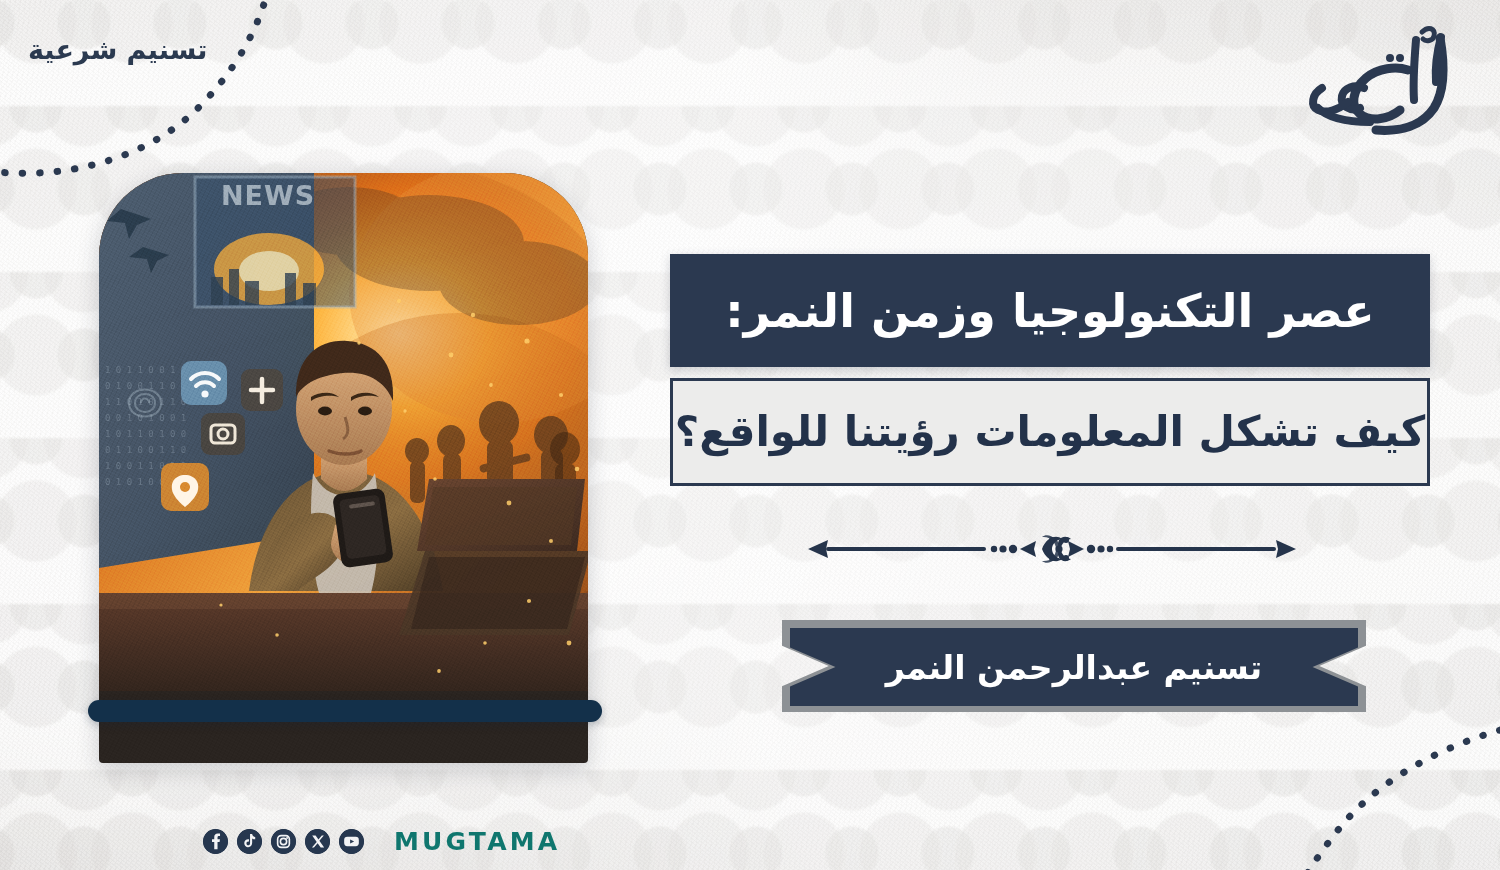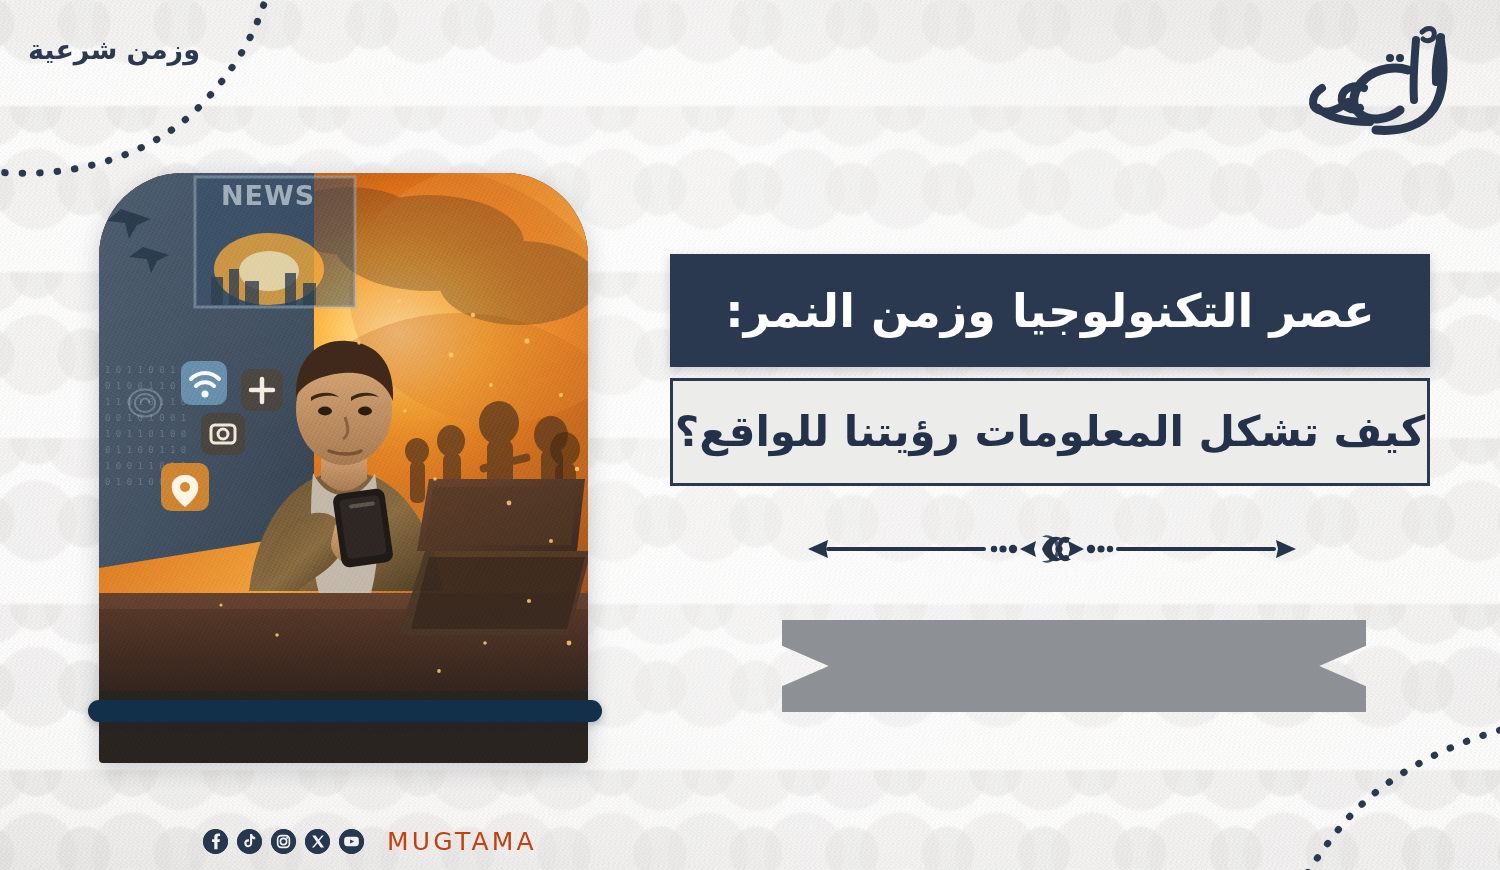--- a/index.html
+++ b/index.html
@@ -140,43 +140,43 @@
   
   .footer{
     position:absolute;left:203px;top:827px;
     display:flex;align-items:center;gap:9px;
   }
   .sicon{
     width:25px;height:25px;border-radius:50%;
     background:#26374f;display:block;flex:0 0 auto;
   }
   .brandword{
-    margin-left:14px;font-size:25px;font-weight:400;
-    color:#c2410c;letter-spacing:3.2px;
+    margin-left:21px;font-size:25px;font-weight:700;
+    color:#0f766e;letter-spacing:3.2px;
   }
 </style>
 </head>
 <body>
 
 <div class="stage">
 
   <div class="bg-paper"></div>
   <div class="bg-rosette"></div>
   <div class="bg-grain"></div>
   <div class="bg-vign"></div>
 
   <svg class="arc arc-tl" viewBox="0 0 330 210">
     <path d="M0 196 C 80 212, 175 192, 232 132 C 280 82, 296 34, 302 0" fill="none" stroke="#2b3950" stroke-width="7" stroke-linecap="round" stroke-dasharray="0.5 17"></path>
   </svg>
 
   <svg class="arc arc-br" viewBox="0 0 300 230">
     <path d="M300 42 C 228 56, 150 92, 104 150 C 74 188, 62 212, 56 230" fill="none" stroke="#2b3950" stroke-width="7" stroke-linecap="round" stroke-dasharray="0.5 17"></path>
   </svg>
 
-  <div class="category">وزمن شرعية</div>
+  <div class="category">تسنيم شرعية</div>
 
   <svg class="logo" viewBox="0 0 150 118">
     <g fill="none" stroke="#2b3950" stroke-linecap="round" stroke-linejoin="round">
 
       <path d="M136 16 C 141 44, 140 70, 130 86 C 118 104, 96 110, 72 108" stroke-width="9"></path>
       <path d="M137 15 C 133 30, 131 46, 132 60" stroke-width="8"></path>
 
       <path d="M112 18 C 110 42, 109 62, 110 78" stroke-width="8"></path>
 
       <path d="M104 48 C 92 44, 74 46, 62 56 C 48 68, 46 84, 56 92 C 66 100, 84 98, 96 88" stroke-width="9"></path>
@@ -434,20 +434,23 @@
       <circle cx="304" cy="21" r="3.2"></circle>
 
       <rect x="310" y="19" width="160" height="4" rx="2"></rect>
 
       <path d="M490 21 L470 12 L472 21 L470 30 Z"></path>
     </g>
   </svg>
 
   <div class="author">
     <div class="author-shadow"></div>
+    <div class="author-face">
+      <span>تسنيم عبدالرحمن النمر</span>
+    </div>
   </div>
 
   <div class="footer">
 
     <svg class="sicon" viewBox="0 0 32 32">
       <circle cx="16" cy="16" r="16" fill="#26374f"></circle>
       <path d="M18.6 16.6h2.6l.5-3.5h-3.1v-2.2c0-1 .4-1.8 1.9-1.8h1.3V5.9c-.6-.1-1.7-.2-2.8-.2-2.9 0-4.6 1.6-4.6 4.6v2.8h-2.9v3.5h2.9V26h4.2Z" fill="#f2f3f5"></path>
     </svg>
 
     <svg class="sicon" viewBox="0 0 32 32">

